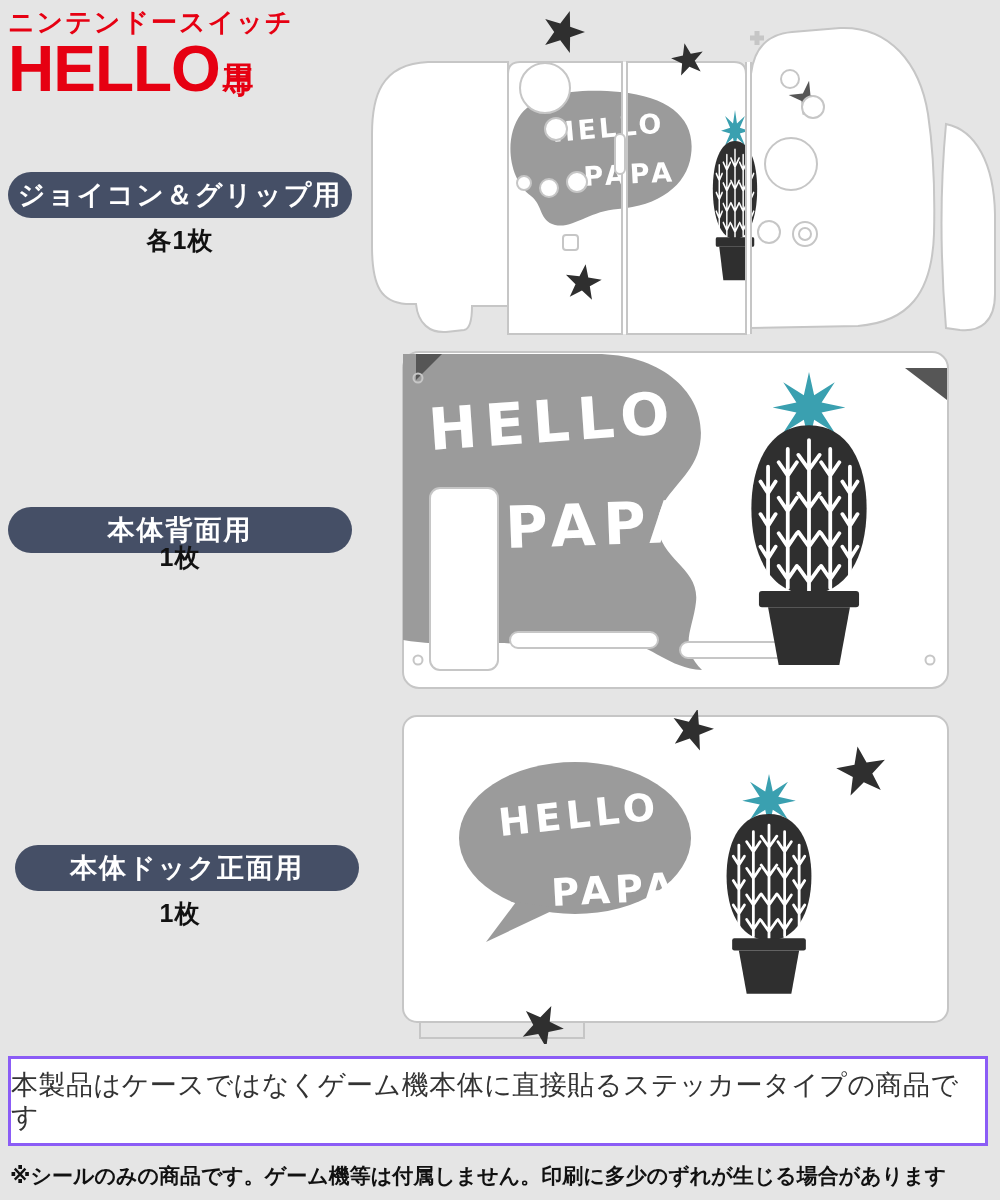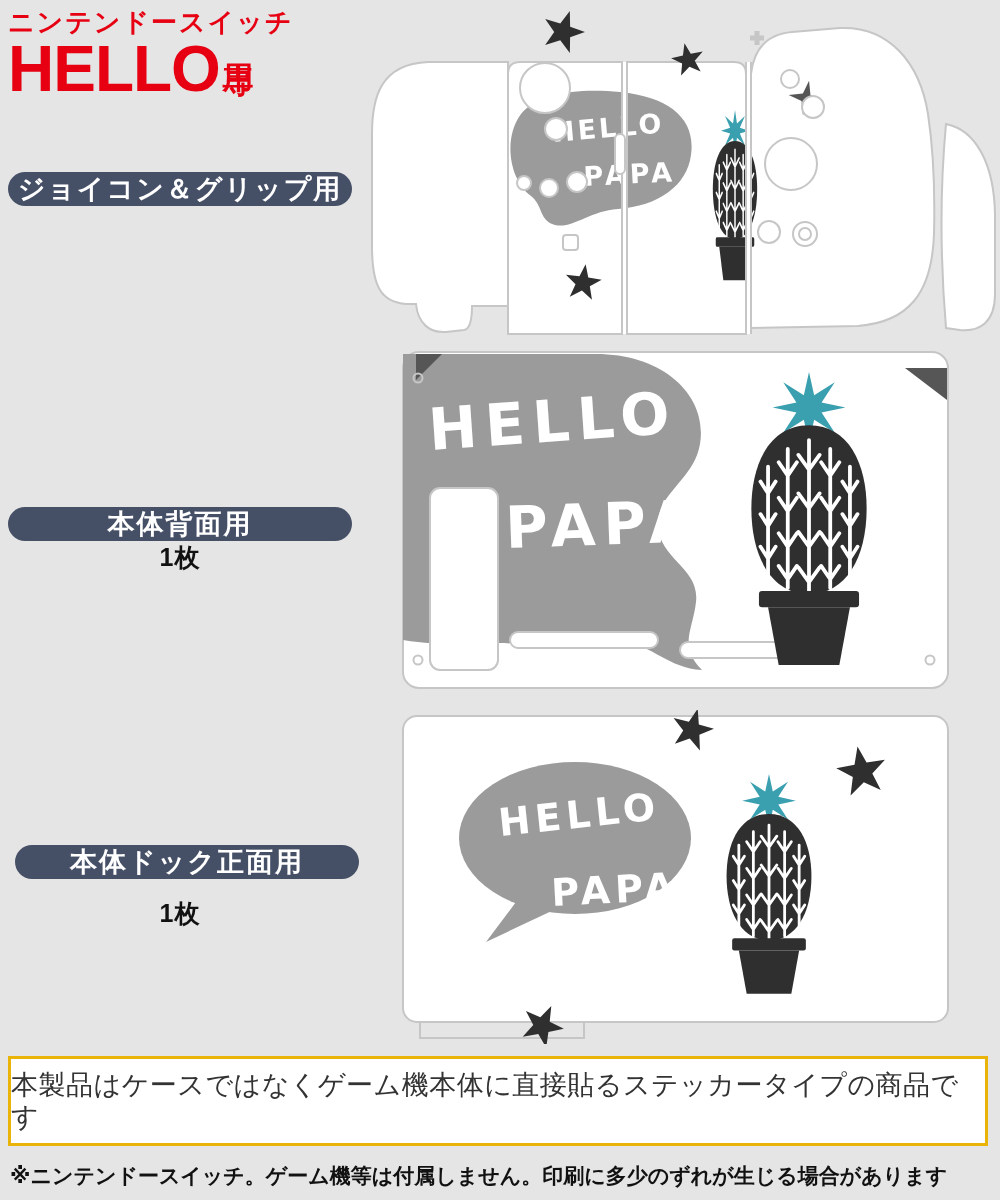--- a/index.html
+++ b/index.html
@@ -12,26 +12,26 @@
   .abs{position:absolute;}
 
   
   .brand{color:var(--red);font-weight:bold;font-size:26px;letter-spacing:2px;line-height:1.1;}
   .title-row{display:flex;align-items:flex-start;}
   .title{color:var(--red);font-weight:bold;font-size:64px;line-height:1.0;letter-spacing:-1px;}
   .suffix{color:var(--red);font-weight:bold;font-size:31px;line-height:1.02;
           writing-mode:vertical-rl;text-orientation:upright;margin-top:2px;margin-left:2px;}
 
   
-  .pill{background:var(--navy);color:#fff;font-size:27px;font-weight:bold;width:344px;height:34px;
+  .pill{background:var(--navy);color:#fff;font-size:27px;font-weight:bold;width:344px;height:46px;
         border-radius:23px;display:flex;align-items:center;justify-content:center;letter-spacing:2px;}
   .count{width:344px;text-align:center;font-size:25px;color:#111;letter-spacing:1px;font-weight:bold;}
 
   
-  .notice{border:3px solid #eab308;width:980px;height:90px;display:flex;flex-direction:column;
+  .notice{border:3px solid #8b5cf6;width:980px;height:90px;display:flex;flex-direction:column;
           justify-content:center;align-items:center;gap:5px;background:#fff;}
   .notice p{margin:0;font-size:27px;color:#333;letter-spacing:0.5px;line-height:1.2;}
   .footnote{font-size:21px;font-weight:bold;color:#111;letter-spacing:0px;white-space:nowrap;}
 
   
   .o{fill:#fff;stroke:var(--outline);stroke-width:2;}
   .o-thin{fill:none;stroke:var(--outline);stroke-width:2;}
   .blob{fill:var(--blob);}
   .ink{fill:var(--ink);}
   .tri{fill:#565656;}
@@ -70,20 +70,21 @@
 
   <div class="abs" style="left:8px;top:8px;">
     <div class="brand">ニンテンドースイッチ</div>
     <div class="title-row">
       <span class="title">HELLO</span>
       <span class="suffix">専用</span>
     </div>
   </div>
 
   <div class="abs pill" style="left:8px;top:172px;">ジョイコン＆グリップ用</div>
+  <div class="abs count" style="left:8px;top:224px;">各1枚</div>
 
   <div class="abs pill" style="left:8px;top:507px;">本体背面用</div>
   <div class="abs count" style="left:8px;top:541px;">1枚</div>
 
   <div class="abs pill" style="left:15px;top:845px;">本体ドック正面用</div>
   <div class="abs count" style="left:8px;top:897px;">1枚</div>
 
   <svg class="abs" style="left:356px;top:2px;" width="644" height="338" viewBox="0 0 644 338">
 
     <path class="o" d="M152,60 L72,60 C24,62 16,96 16,132 L16,244 C16,286 26,300 50,302 L60,302 C62,322 74,331 90,330 L108,328 C114,327 116,318 116,304 L152,304 Z"></path>
@@ -156,15 +157,15 @@
     <use href="#cactus" x="306" y="64" width="134" height="222"></use>
     <use href="#star5" transform="translate(296,20) scale(1.1) rotate(15)"></use>
     <use href="#star5" transform="translate(466,62) scale(1.3) rotate(-10)"></use>
     <use href="#star5" transform="translate(146,316) scale(1.1) rotate(25)"></use>
   </svg>
 
   <div class="abs notice" style="left:8px;top:1056px;">
     <p>本製品はケースではなくゲーム機本体に直接貼るステッカータイプの商品です</p>
   </div>
 
-  <div class="abs footnote" style="left:10px;top:1162px;">※ニンテンドースイッチ。ゲーム機等は付属しません。印刷に多少のずれが生じる場合があります</div>
+  <div class="abs footnote" style="left:10px;top:1162px;">※シールのみの商品です。ゲーム機等は付属しません。印刷に多少のずれが生じる場合があります</div>
 
 </div>
 
 </body></html>

